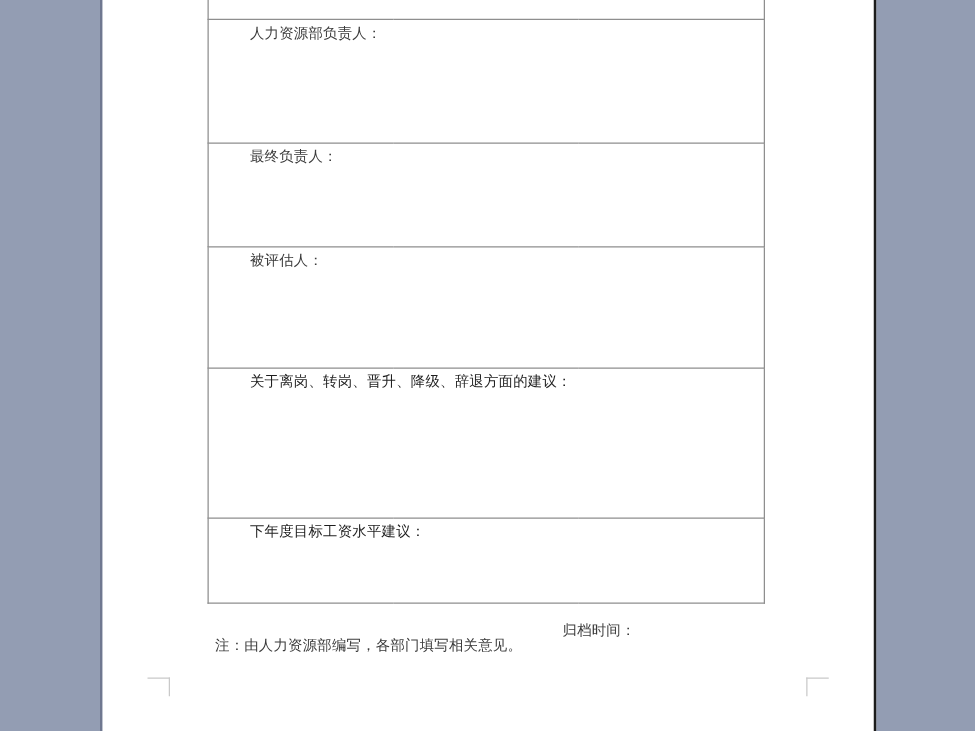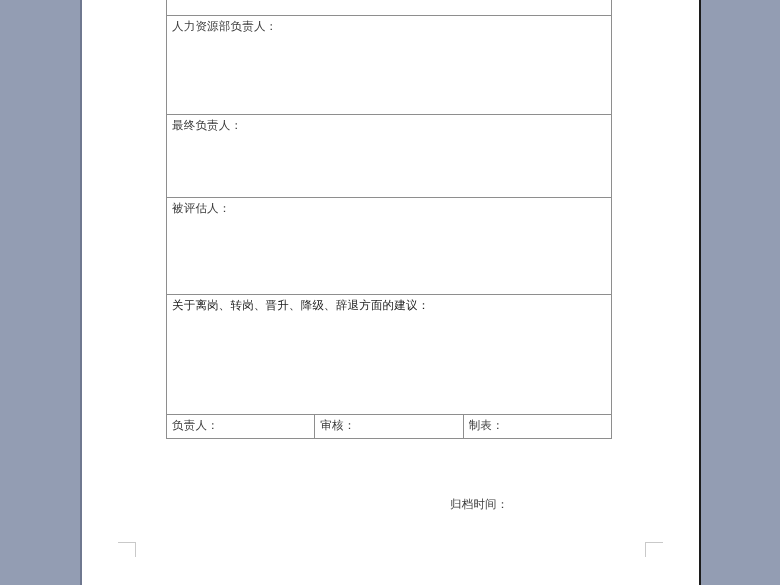--- a/index.html
+++ b/index.html
@@ -48,20 +48,21 @@
     padding: 3px 0 0 5px;
     color: #3b3b3b;
     font-size: 11.5px;
     line-height: 1.35;
     box-sizing: border-box;
   }
   .cell-label {
     display: block;
     white-space: nowrap;
     letter-spacing: 0.2px;
+    margin-left: 28px;
   }
   .bold .cell-label { font-weight: normal; color: #1d1d1d; }
 
   .r-cut      { height: 105px; }
   .r-hr       { height: 99px;  }
   .r-final    { height: 83px; border-radius: 21px;  }
   .r-assessed { height: 97px;  }
   .r-advice   { height: 120px; }
   .r-salary   { height: 68px;  }
   .r-sign     { height: 24px;  }
@@ -146,33 +147,28 @@
         <tr class="r-assessed">
           <td colspan="3">
             <span class="cell-label">被评估人：</span>
           </td>
         </tr>
         <tr class="r-advice bold">
           <td colspan="3">
             <span class="cell-label">关于离岗、转岗、晋升、降级、辞退方面的建议：</span>
           </td>
         </tr>
-        <tr class="r-sign">
-          <td style="width:149px">
-            <span class="cell-label">负责人：</span>
-          </td>
-          <td style="width:150px">
-            <span class="cell-label">审核：</span>
-          </td>
-          <td style="width:147px">
-            <span class="cell-label">制表：</span>
+        <tr class="r-salary bold">
+          <td colspan="3">
+            <span class="cell-label">下年度目标工资水平建议：</span>
           </td>
         </tr>
       </tbody>
     </table>
 
+    <div id="note-line">注：由人力资源部编写，各部门填写相关意见。</div>
     <div id="note-archive">归档时间：</div>
 
     <div class="corner corner-left"></div>
     <div class="corner corner-right"></div>
 
   </div>
 </div>
 
 </body></html>

